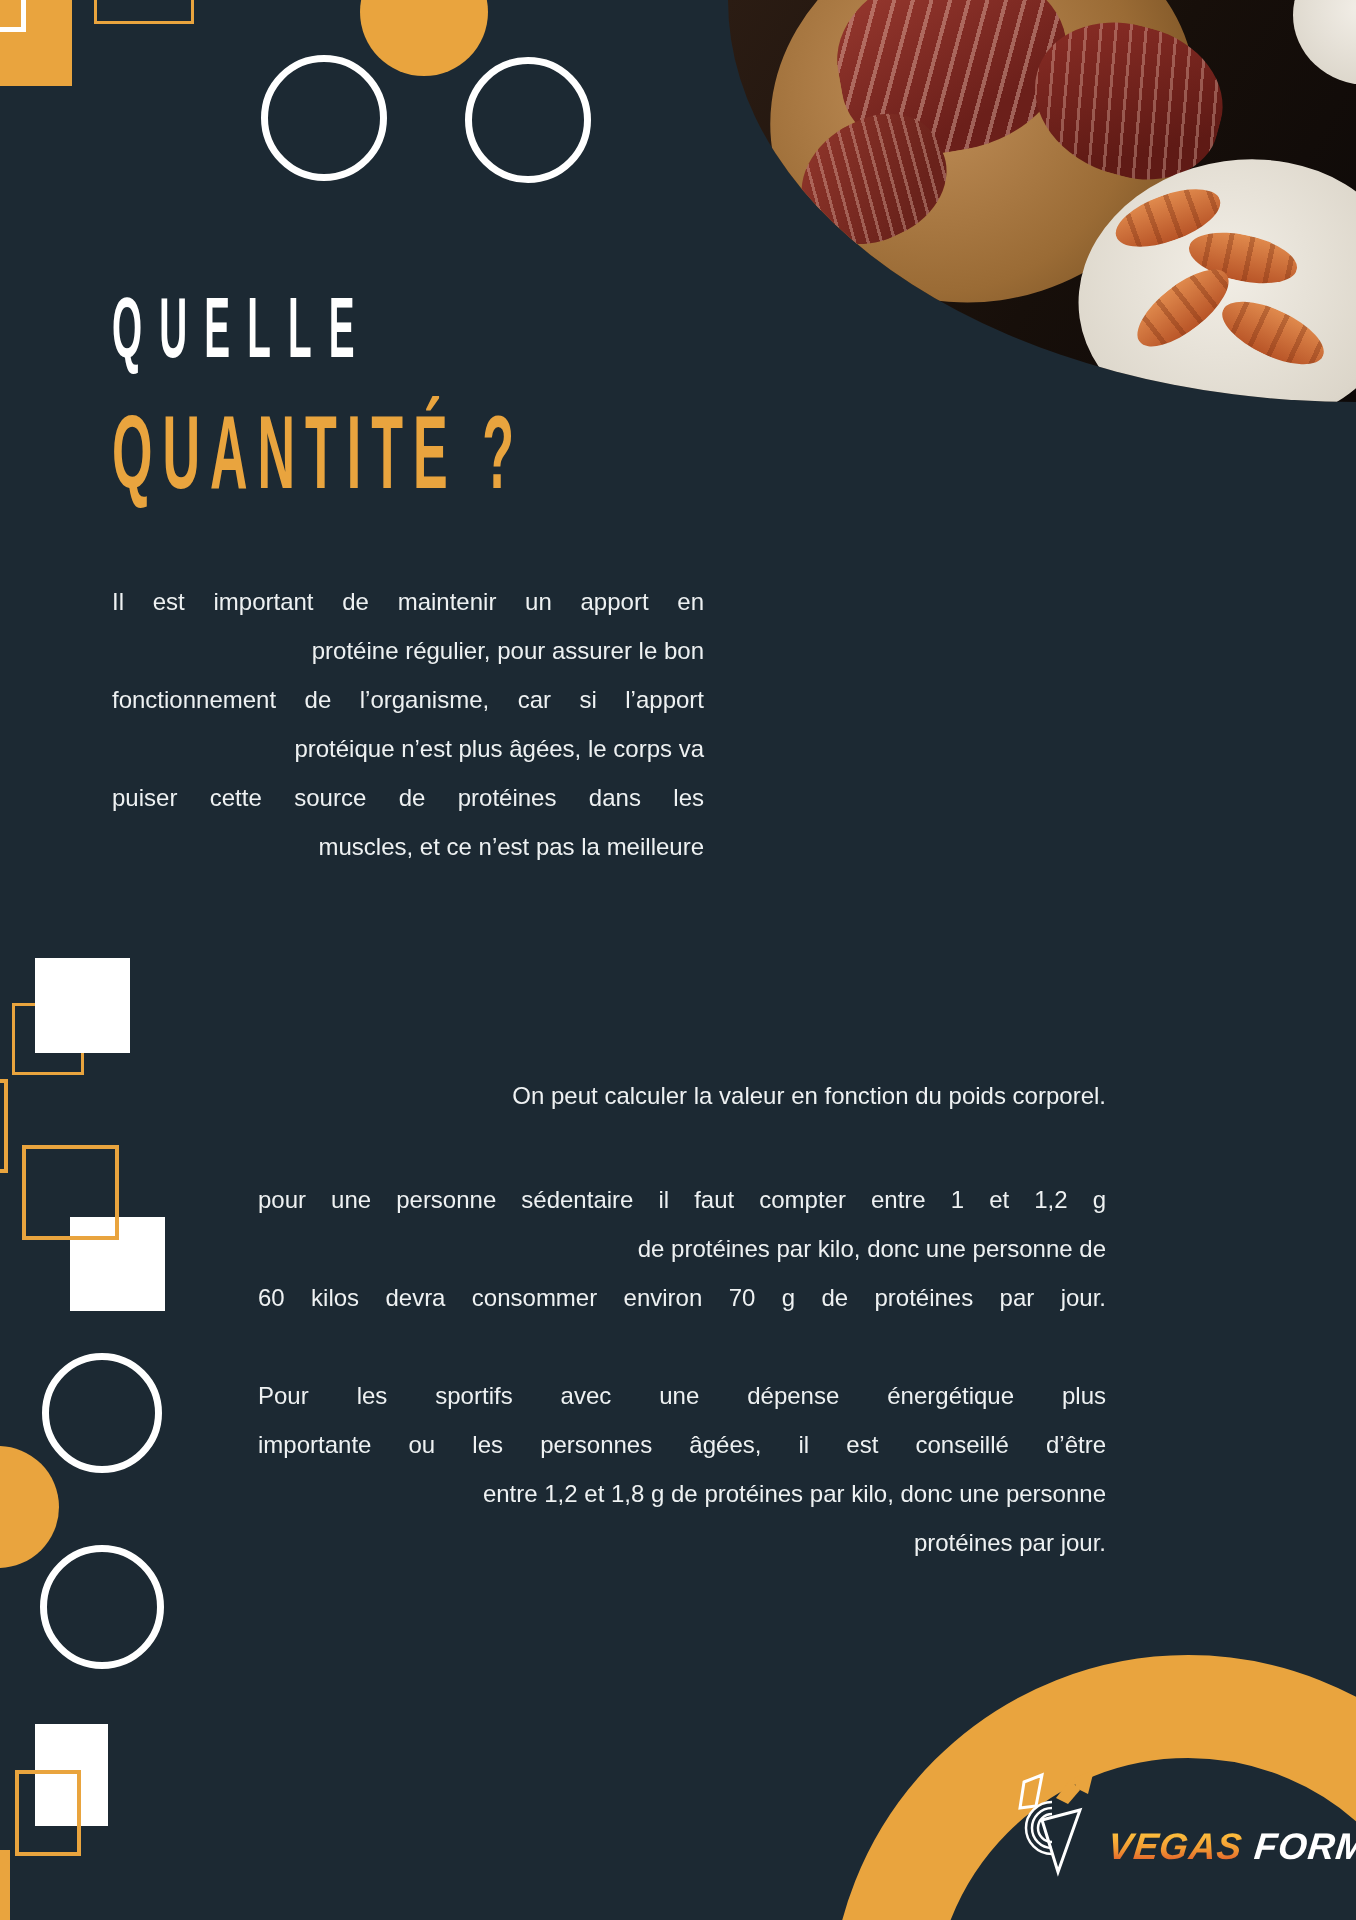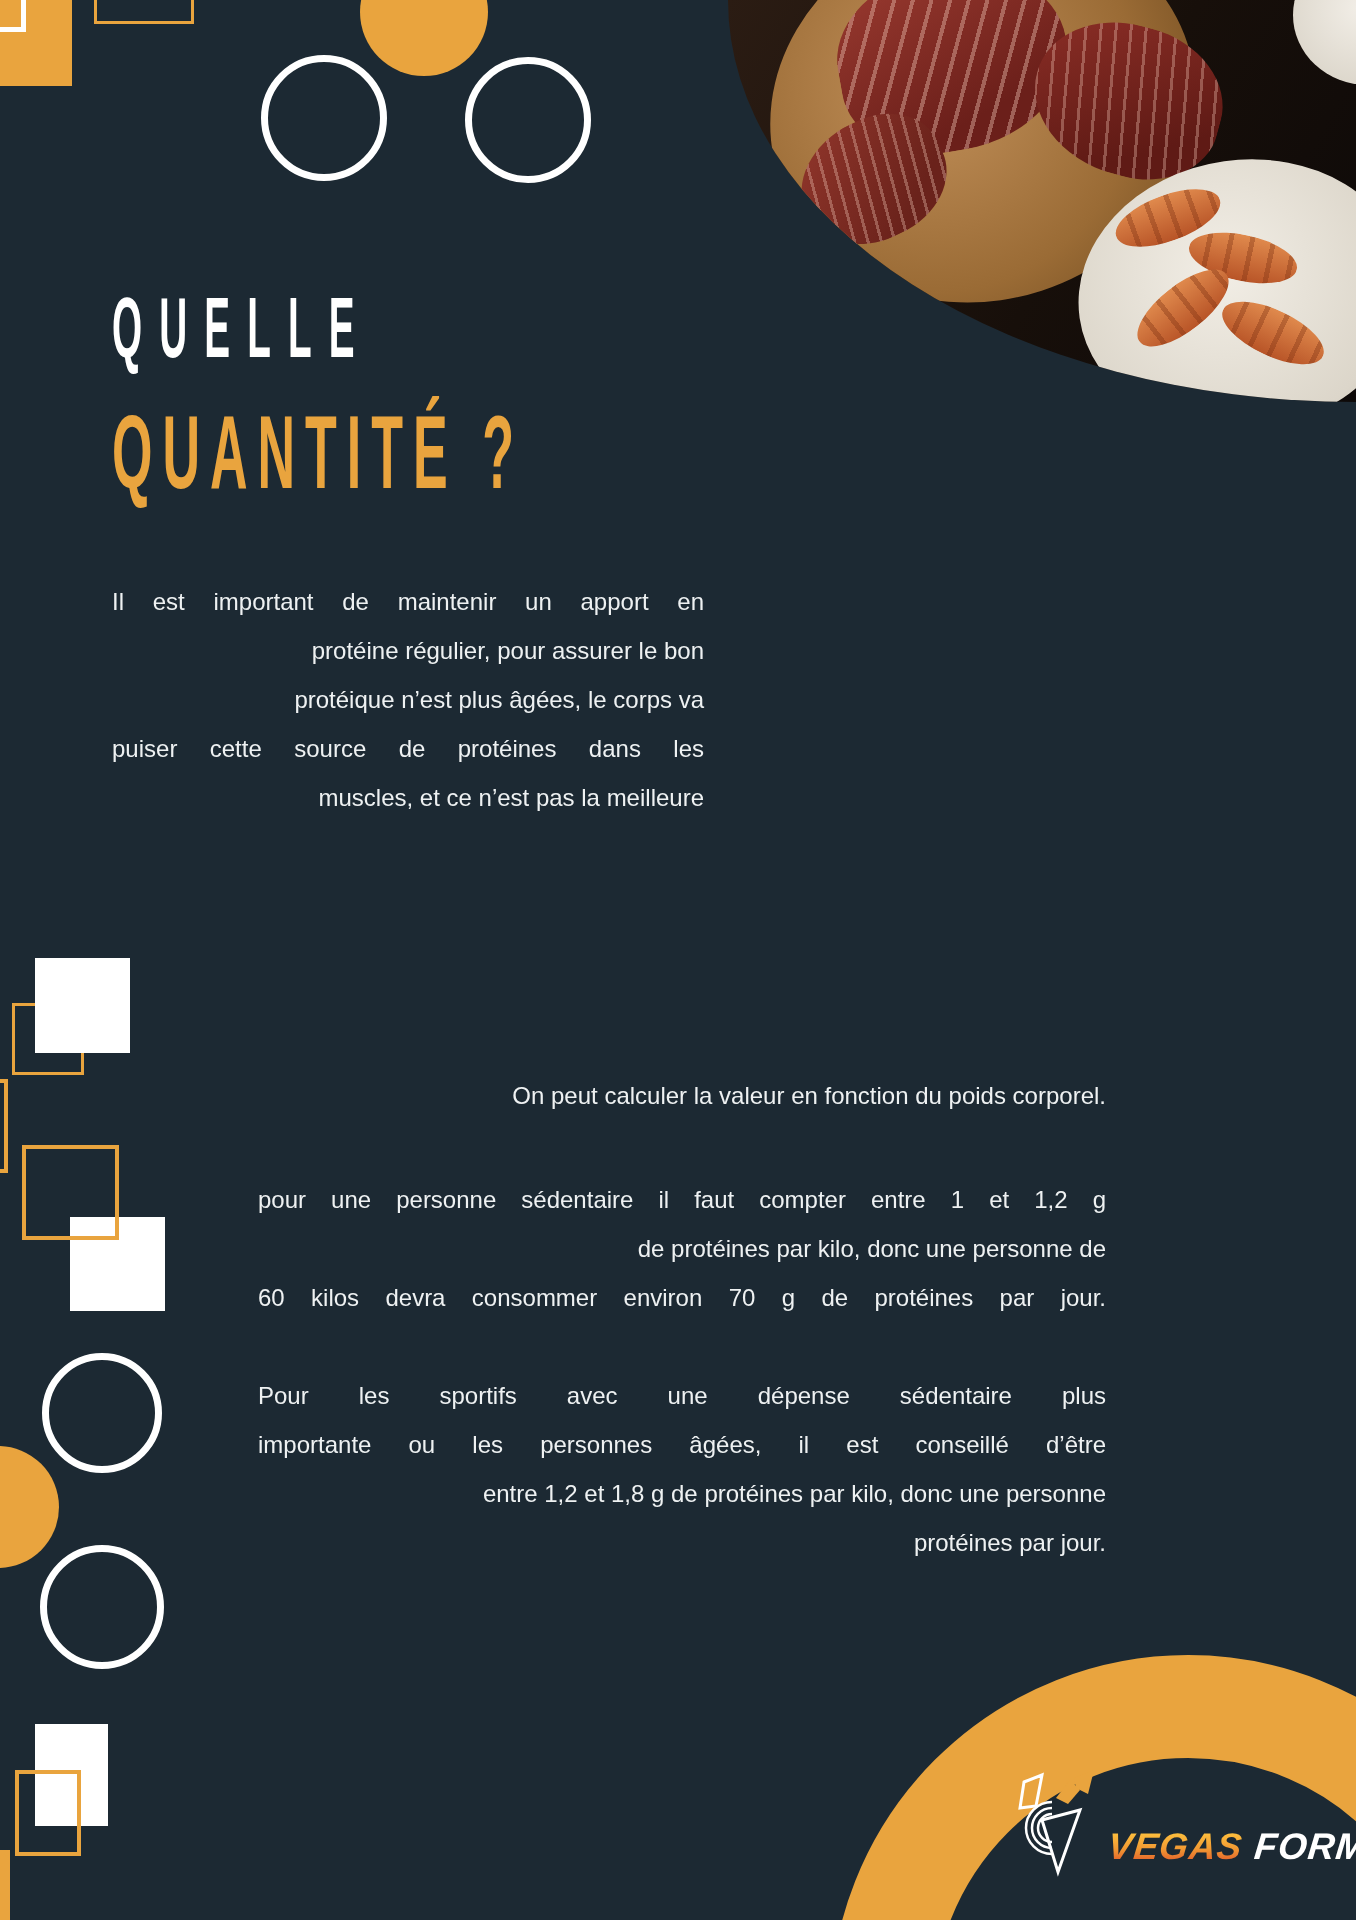--- a/index.html
+++ b/index.html
@@ -128,20 +128,21 @@
     <div class="shrimp" style="left:400px;top:285px;transform:rotate(-38deg);"></div>
     <div class="shrimp" style="left:490px;top:310px;transform:rotate(25deg);"></div>
   </div>
 
   <div class="abs" id="title-1">QUELLE</div>
   <div class="abs" id="title-2">QUANTITÉ ?</div>
 
   <div class="para" id="intro">
     <div class="line j">Il est important de maintenir un apport en</div>
     <div class="line">protéine régulier, pour assurer le bon</div>
+    <div class="line j">fonctionnement de l’organisme, car si l’apport</div>
     <div class="line">protéique n’est plus âgées, le corps va</div>
     <div class="line j">puiser cette source de protéines dans les</div>
     <div class="line">muscles, et ce n’est pas la meilleure</div>
   </div>
 
   <div class="abs sq-orange-line" style="left:12px;top:1003px;width:66px;height:66px;"></div>
   <div class="abs sq-white-fill" style="left:35px;top:958px;width:95px;height:95px;"></div>
   <div class="abs sq-orange-line" style="left:-66px;top:1079px;width:66px;height:86px;border-width:4px;"></div>
   <div class="abs sq-white-fill" style="left:70px;top:1217px;width:95px;height:94px;"></div>
   <div class="abs sq-orange-line" style="left:22px;top:1145px;width:89px;height:87px;border-width:4px;"></div>
@@ -153,21 +154,21 @@
     <div class="line">On peut calculer la valeur en fonction du poids corporel.</div>
   </div>
 
   <div class="para" id="sedentary">
     <div class="line j">pour une personne sédentaire il faut compter entre 1 et 1,2 g</div>
     <div class="line">de protéines par kilo, donc une personne de</div>
     <div class="line j">60 kilos devra consommer environ 70 g de protéines par jour.</div>
   </div>
 
   <div class="para" id="sportifs">
-    <div class="line j">Pour les sportifs avec une dépense sédentaire plus</div>
+    <div class="line j">Pour les sportifs avec une dépense énergétique plus</div>
     <div class="line j">importante ou les personnes âgées, il est conseillé d’être</div>
     <div class="line">entre 1,2 et 1,8 g de protéines par kilo, donc une personne</div>
     <div class="line">protéines par jour.</div>
   </div>
 
   <div class="abs" id="big-ring"></div>
   <div class="abs sq-white-fill" style="left:35px;top:1724px;width:73px;height:102px;"></div>
   <div class="abs sq-orange-line" style="left:15px;top:1770px;width:58px;height:78px;border-width:4px;"></div>
   <div class="abs sq-orange-fill" style="left:0;top:1850px;width:10px;height:70px;"></div>
 

